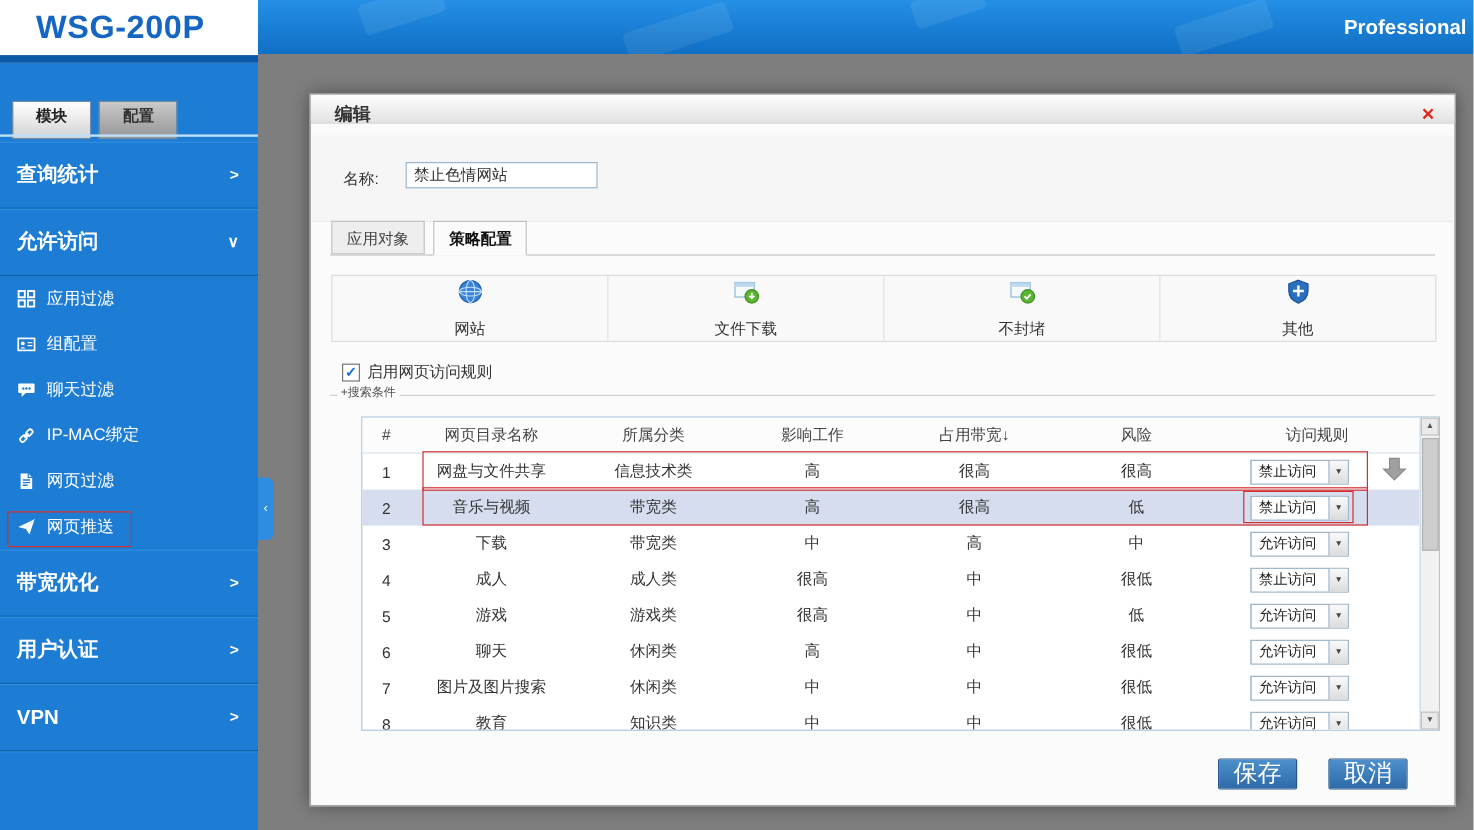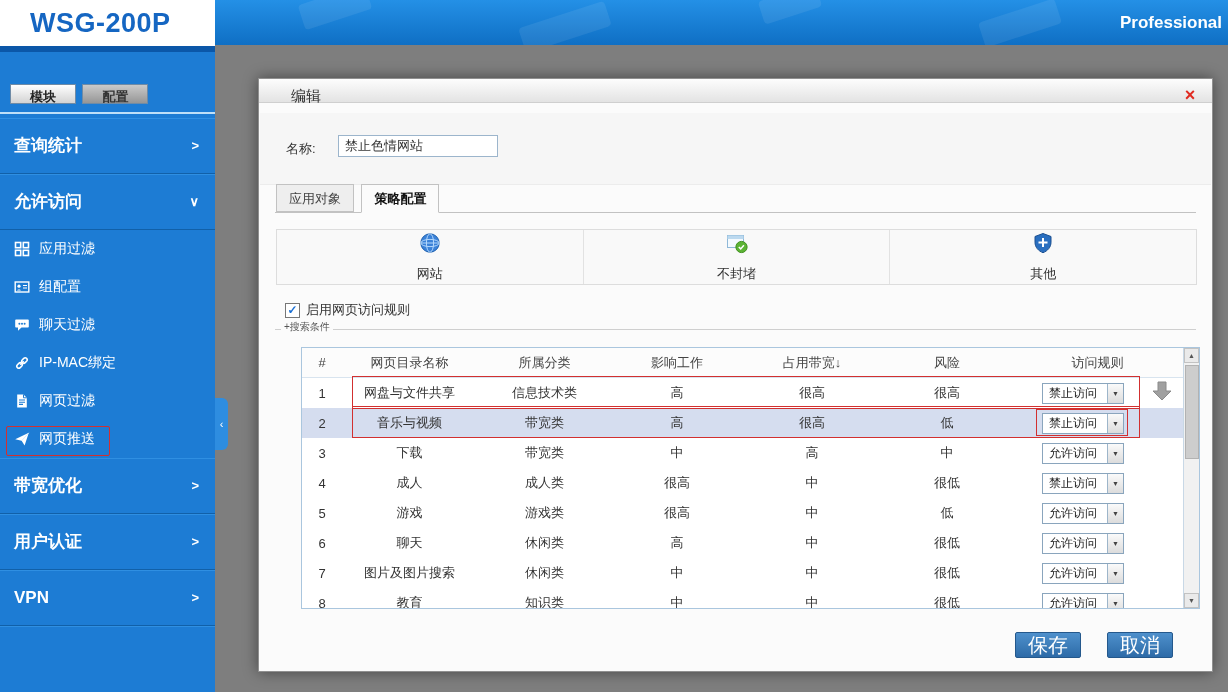--- a/index.html
+++ b/index.html
@@ -11,21 +11,21 @@
   .key{position:absolute;background:rgba(255,255,255,.08);border-radius:4px;transform:rotate(-18deg);}
   .edition{position:absolute;top:0;left:1120px;width:108px;height:45px;line-height:45px;
     color:#fff;font-size:17px;font-weight:bold;white-space:nowrap;overflow:hidden;}
   .logo{position:absolute;left:0;top:0;width:215px;height:46px;background:#fff;
     line-height:46px;padding-left:30px;box-sizing:border-box;
     font-size:27px;font-weight:bold;color:#1566c2;letter-spacing:.5px;z-index:5;}
   .logostrip{position:absolute;left:0;top:46px;width:215px;height:6px;background:#0b57a8;z-index:5;}
   
   .sidebar{position:absolute;left:0;top:52px;width:215px;height:640px;background:#1d7cd4;}
   .stabs{position:absolute;left:10px;top:32px;height:26px;}
-  .stab{display:inline-block;width:66px;height:20px;line-height:24px;text-align:center;
+  .stab{display:inline-block;width:66px;height:32px;line-height:24px;text-align:center;
     font-size:13px;font-weight:bold;border:1px solid #6f8ba6;box-sizing:border-box;margin-right:2px;cursor:pointer;}
   .stab.active{background:linear-gradient(#ffffff,#d3d3d3);color:#222;}
   .stab.inactive{background:linear-gradient(#cacaca,#969696);color:#333;}
   .tabline{position:absolute;left:0;top:60px;width:215px;height:2px;background:#bfe0f8;}
   .menu{position:absolute;left:0;top:66px;width:215px;}
   .sec{position:relative;height:56px;line-height:54px;padding-left:14px;box-sizing:border-box;
     color:#fff;font-size:17px;font-weight:bold;cursor:pointer;
     border-top:1px solid #2f8fe2;border-bottom:1px solid #1160a8;background:#1d7cd4;}
   .sec .chev{position:absolute;right:16px;top:0;font-size:13px;font-weight:bold;}
   .subitem{height:38px;display:flex;align-items:center;padding-left:14px;color:#fff;font-size:14px;gap:9px;cursor:pointer;}
@@ -33,21 +33,21 @@
   .filler{height:22px;border-top:1px solid #2f8fe2;}
   .collapse{position:absolute;left:215px;top:398px;width:13px;height:52px;background:#2e8de0;
     border-radius:0 6px 6px 0;color:#fff;font-size:11px;display:flex;align-items:center;justify-content:center;z-index:8;cursor:pointer;}
   
   .dim{position:absolute;left:215px;top:45px;width:1013px;height:647px;background:#7e7e7e;}
   
   .modal{position:absolute;left:258px;top:78px;width:955px;height:594px;background:#fbfbfb;
     border:1px solid #909090;box-shadow:0 0 14px rgba(0,0,0,.45);box-sizing:border-box;z-index:10;}
   .mtitle{position:absolute;left:0;top:0;width:100%;height:24px;box-sizing:border-box;
     background:linear-gradient(#fdfdfd,#e3e3e3);border-bottom:1px solid #cfcfcf;
-    line-height:34px;padding-left:32px;font-size:15px;font-weight:normal;color:#333;}
+    line-height:34px;padding-left:20px;font-size:15px;font-weight:bold;color:#333;}
   .mclose{position:absolute;right:12px;top:6px;width:20px;height:20px;line-height:20px;text-align:center;
     color:#e02a20;font-size:18px;font-weight:bold;cursor:pointer;z-index:2;}
   .namerow{position:absolute;left:1px;top:34px;width:951px;height:71px;background:#f6f6f6;border-bottom:1px solid #ececec;}
   .nlabel{position:absolute;left:26px;top:27px;font-size:13px;color:#333;}
   .ninput{position:absolute;left:78px;top:22px;width:146px;height:18px;border:1px solid #9cb5cc;
     font-size:13px;color:#333;padding:1px 6px;font-family:"Liberation Sans",sans-serif;background:#fff;}
   .dtabs{position:absolute;left:17px;top:105px;height:29px;z-index:3;}
   .dtab{display:inline-block;height:28px;line-height:27px;padding:0 12px;font-size:13px;
     border:1px solid #c2c2c2;background:#eee;color:#444;margin-right:3px;box-sizing:border-box;cursor:pointer;}
   .dtab.active{background:#fbfbfb;border-bottom-color:#fbfbfb;font-weight:bold;color:#111;height:29px;}
@@ -225,20 +225,29 @@
               <ellipse cx="11" cy="11" rx="3.6" ry="9.2" fill="none" stroke="#bfe0ff" stroke-width=".9"></ellipse>
               <path d="M1.8 11h18.4" stroke="#bfe0ff" stroke-width=".9"></path>
             </svg></span>
         <span>网站</span>
       </div>
       <div class="icell">
         <span><svg viewBox="0 0 22 22" width="22" height="22">
               <rect x="1.5" y="3.5" width="16" height="12" fill="#f4fafe" stroke="#8fb8d8"></rect>
               <rect x="1.5" y="3.5" width="16" height="3.5" fill="#bcd9ef"></rect>
               <circle cx="15.5" cy="15" r="5.6" fill="#5cb434" stroke="#3f8f1e"></circle>
+              <path d="M15.5 12v4.4M13.4 14.5l2.1 2.1 2.1-2.1" fill="none" stroke="#fff" stroke-width="1.5"></path>
+            </svg></span>
+        <span>文件下载</span>
+      </div>
+      <div class="icell">
+        <span><svg viewBox="0 0 22 22" width="22" height="22">
+              <rect x="1.5" y="3.5" width="16" height="12" fill="#f4fafe" stroke="#8fb8d8"></rect>
+              <rect x="1.5" y="3.5" width="16" height="3.5" fill="#bcd9ef"></rect>
+              <circle cx="15.5" cy="15" r="5.6" fill="#5cb434" stroke="#3f8f1e"></circle>
               <path d="M12.8 15l1.9 1.9 3.2-3.6" fill="none" stroke="#fff" stroke-width="1.5"></path>
             </svg></span>
         <span>不封堵</span>
       </div>
       <div class="icell">
         <span><svg viewBox="0 0 22 22" width="22" height="22">
               <path d="M11 1.5l8 3v5.6c0 5.3-3.4 8.8-8 10.6-4.6-1.8-8-5.3-8-10.6V4.5z" fill="#2a6fc0" stroke="#1a4f90"></path>
               <path d="M11 6v9M6.5 10.5h9" stroke="#fff" stroke-width="2"></path>
             </svg></span>
         <span>其他</span>

